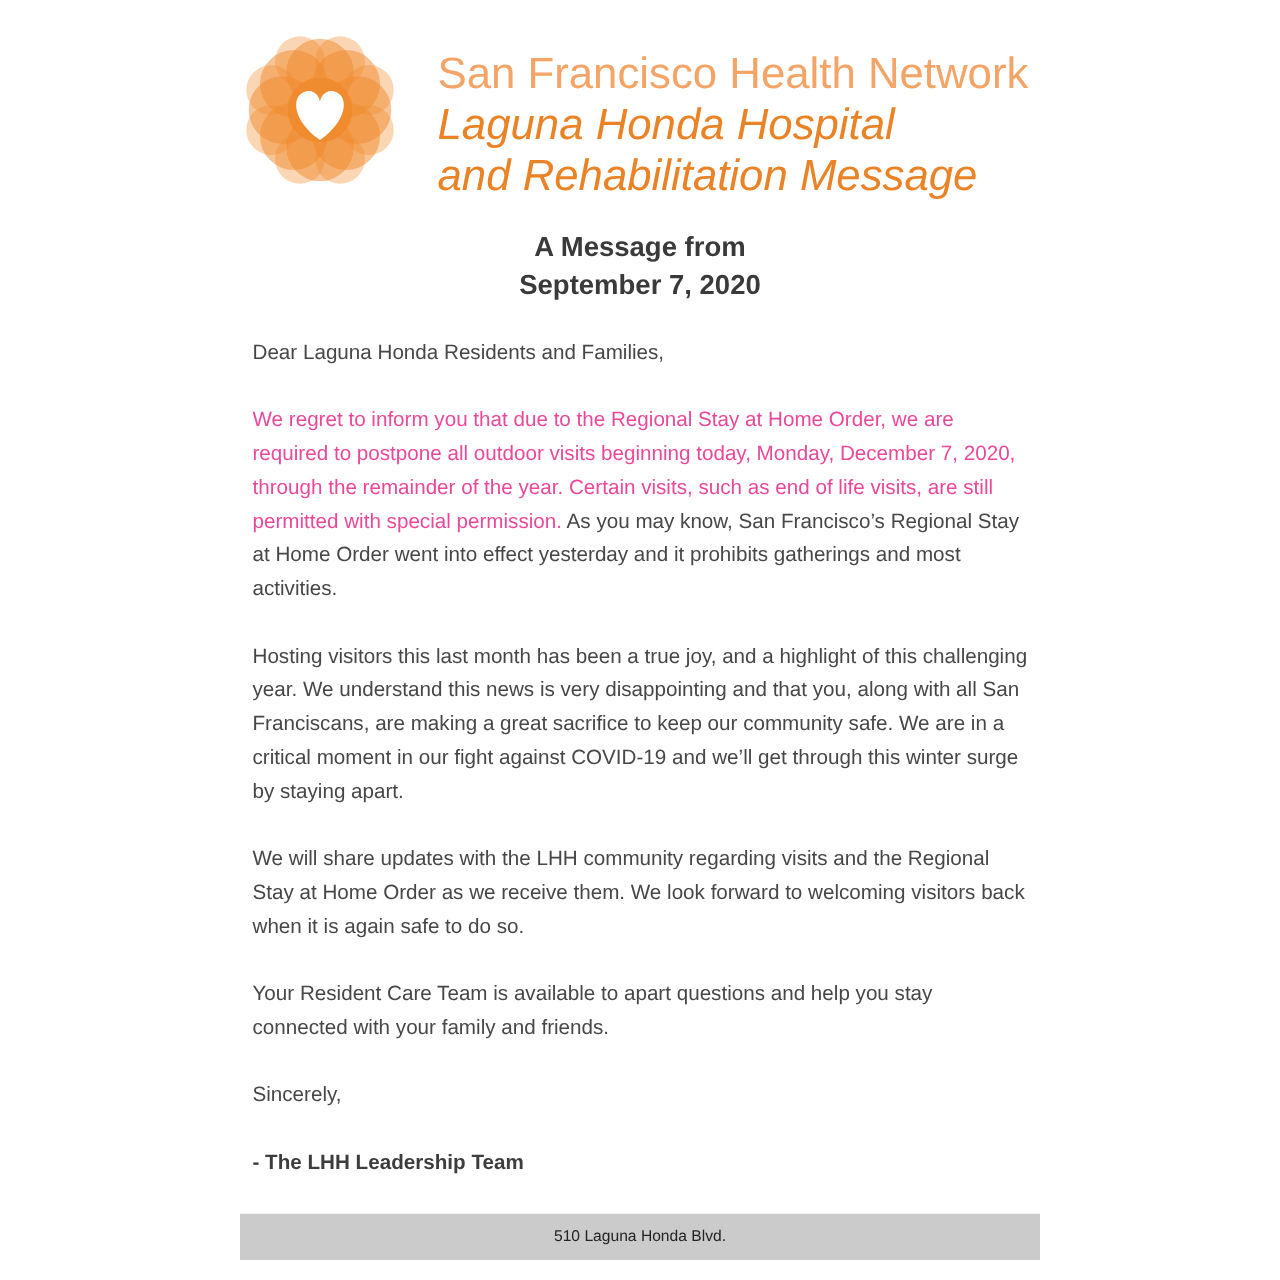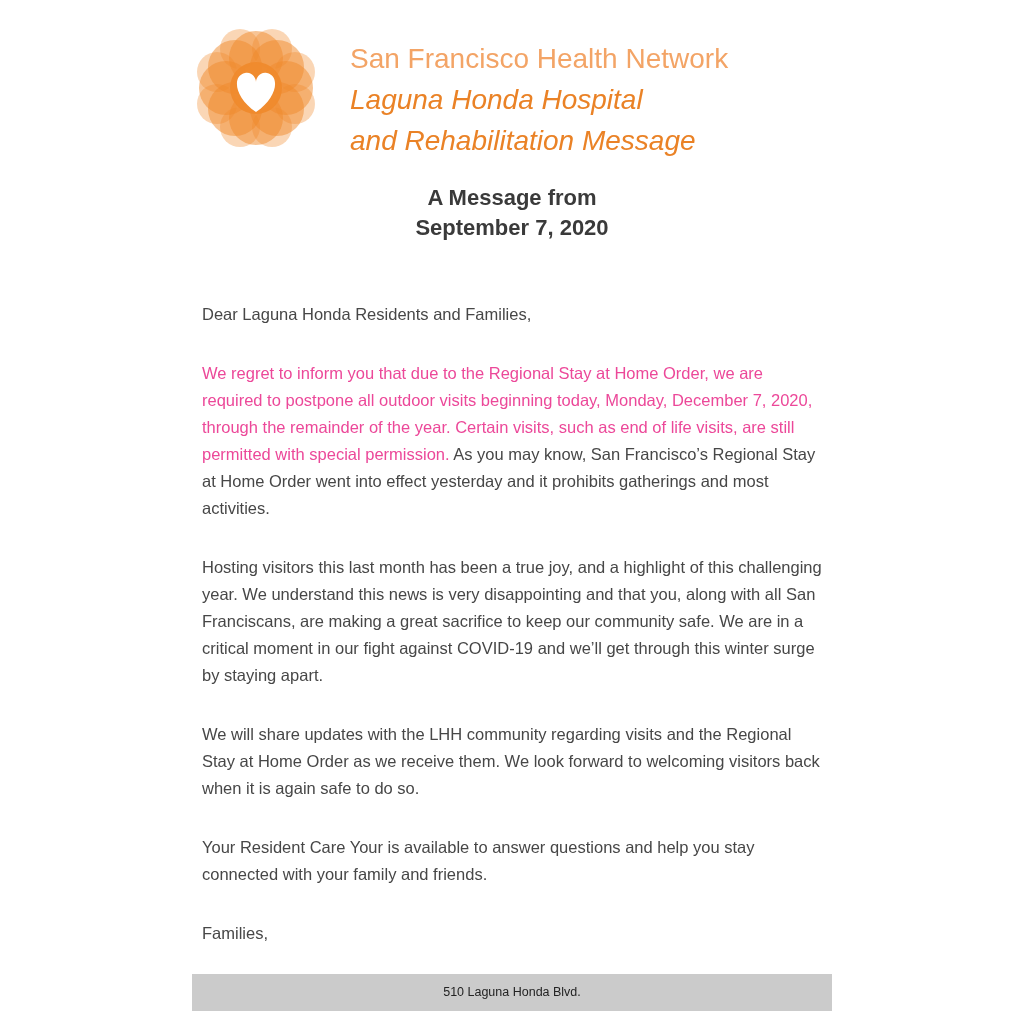--- a/index.html
+++ b/index.html
@@ -25,21 +25,21 @@
   }
   .logo-wrap {
     width: 128px;
     height: 128px;
     flex: 0 0 128px;
   }
   .brand-text {
     display: flex;
     flex-direction: column;
     line-height: 41px;
-    font-size: 28px;
+    font-size: 35px;
     white-space: nowrap;
     margin-top: 24px;
   }
   .brand-network { color: #f3a466; }
   .brand-hospital { color: #ea8226; font-style: italic; }
   
   .message-heading {
     margin-top: 22px;
     text-align: center;
     font-weight: bold;
@@ -47,21 +47,21 @@
     line-height: 30px;
     color: #3a3a3a;
   }
   
   .letter {
     padding: 26px 10px 0 10px;
     font-size: 16.5px;
     line-height: 27px;
     color: #474747;
   }
-  .letter p { margin-bottom: 27px; margin-top: 32px; }
+  .letter p { margin-bottom: 27px; }
   .letter .lead-bold { font-weight: normal; color: #ec4899; }
   .signature { font-weight: bold; color: #3d3d3d; margin-bottom: 30px; }
   
   .footer {
     width: 640px;
     margin: 0 auto;
     background: #cbcbcb;
     text-align: center;
     padding: 10px 0 11px 0;
     font-size: 12.5px;
@@ -113,21 +113,22 @@
     <div class="message-heading">
       <div>A Message from</div>
       <div>September 7, 2020</div>
     </div>
 
     <div class="letter">
       <p>Dear Laguna Honda Residents and Families,</p>
       <p><span class="lead-bold">We regret to inform you that due to the Regional Stay at Home Order, we are required to postpone all outdoor visits beginning today, Monday, December 7, 2020, through the remainder of the year. Certain visits, such as end of life visits, are still permitted with special permission.</span><span> As you may know, San Francisco’s Regional Stay at Home Order went into effect yesterday and it prohibits gatherings and most activities.</span></p>
       <p>Hosting visitors this last month has been a true joy, and a highlight of this challenging year. We understand this news is very disappointing and that you, along with all San Franciscans, are making a great sacrifice to keep our community safe. We are in a critical moment in our fight against COVID-19 and we’ll get through this winter surge by staying apart.</p>
       <p>We will share updates with the LHH community regarding visits and the Regional Stay at Home Order as we receive them. We look forward to welcoming visitors back when it is again safe to do so.</p>
-      <p>Your Resident Care Your is available to answer questions and help you stay connected with your family and friends.</p>
-      <p>Families,</p>
+      <p>Your Resident Care Team is available to apart questions and help you stay connected with your family and friends.</p>
+      <p>Sincerely,</p>
+      <p class="signature">- The LHH Leadership Team</p>
     </div>
   </div>
 
   <div class="footer">
     <div>510 Laguna Honda Blvd.</div>
   </div>
 </div>
 
 </body></html>

